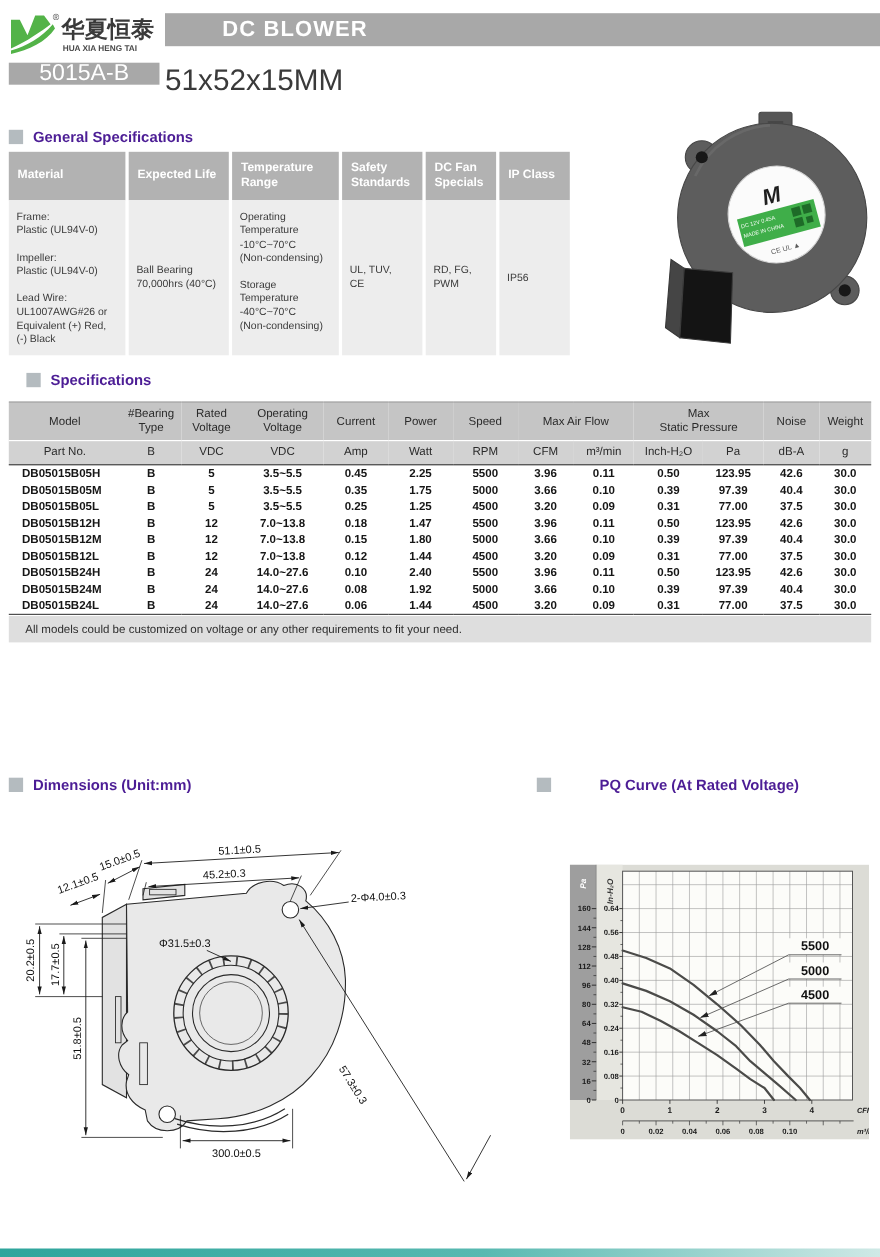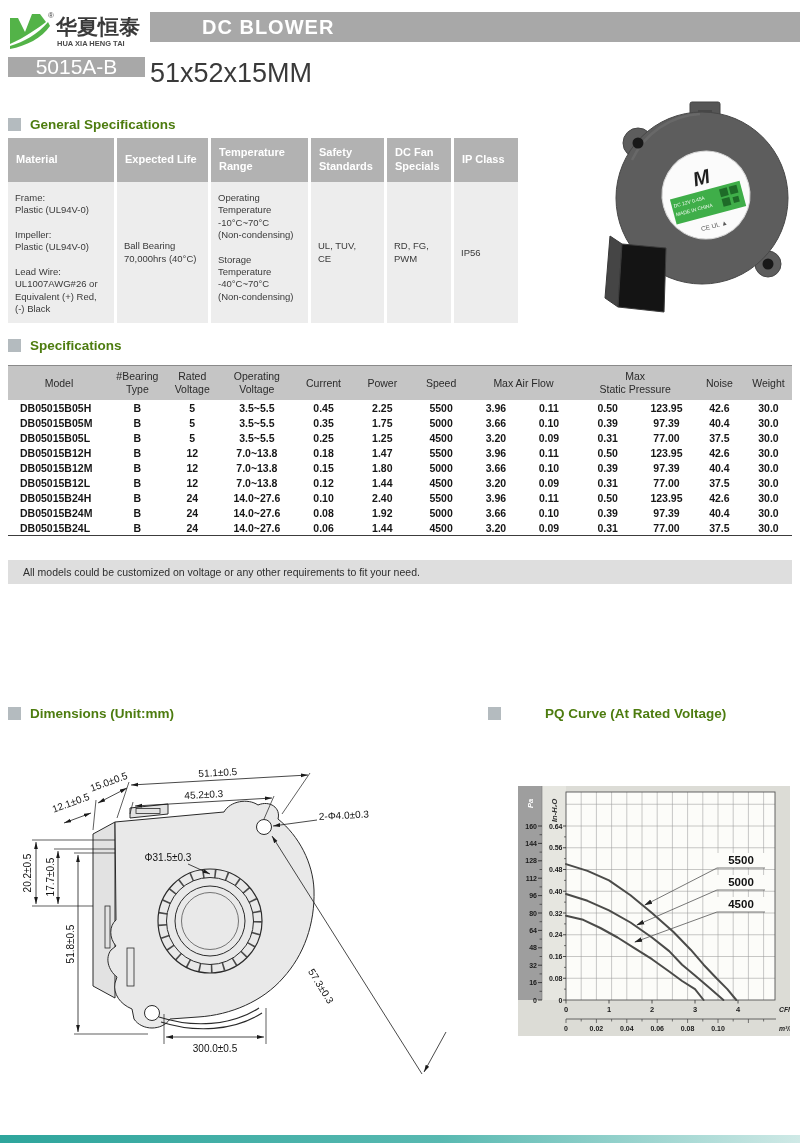--- a/index.html
+++ b/index.html
@@ -13,21 +13,21 @@
   .banner { position:absolute; left:150px; top:12px; width:650px; height:30px; background:#a8a8a8;
             display:flex; align-items:center; }
   .banner-title { color:#fff; font-size:20px; font-weight:bold; letter-spacing:1px; padding-left:52px; }
   .badge { position:absolute; left:8px; top:57px; width:137px; height:20px; background:#a8a8a8;
            color:#fff; font-size:21px; display:flex; align-items:center; justify-content:center; }
   .size-text { position:absolute; left:150px; top:58px; font-size:27px; color:#3a3a3a; }
 
   
   .sect { position:absolute; display:flex; align-items:center; gap:9px; }
   .sect .sq { width:13px; height:13px; background:#b4bbbf; }
-  .sect .t { font-size:13.5px; font-weight:bold; color:#4d7c0f; }
+  .sect .t { font-size:13.5px; font-weight:bold; color:#4c1d95; }
 
   
   .gtable { position:absolute; left:8px; top:138px; border-collapse:separate; border-spacing:3px 0; margin-left:-3px; }
   .gtable th { background:#b2b2b2; color:#fff; font-size:11px; font-weight:bold; height:44px;
                vertical-align:middle; text-align:left; padding:2px 8px; white-space:pre-line; line-height:1.25; }
   .gtable td { background:#ededed; color:#3a3a3a; font-size:9.5px; height:138px; padding:8px 7px;
                vertical-align:middle; white-space:pre-line; line-height:1.3; }
   .gtable td.vt { vertical-align:top; padding-top:10px;margin-left:18px; }
   .gtable tr { }
   .c-mat{width:106px;} .c-life{width:91px;} .c-temp{width:97px;} .c-saf{width:73px;} .c-dc{width:64px;} .c-ip{width:64px;}
@@ -151,21 +151,21 @@
         <rect x="138" y="95" width="8" height="8" fill="#1e6b28"></rect>
         <rect x="128" y="105" width="8" height="8" fill="#1e6b28"></rect>
         <rect x="139" y="106" width="6" height="6" fill="#1e6b28"></rect>
         <text x="80" y="101" font-size="5" fill="#f2fbf2">DC 12V  0.45A</text>
         <text x="80" y="110" font-size="5" fill="#f2fbf2">MADE IN CHINA</text>
         <text x="114" y="131" text-anchor="middle" font-size="6.5" fill="#5a5a5a">CE  UL  ▲</text>
       </g>
     </svg>
   </div>
 
-  <div class="sect" style="left:8px; top:338px;">
+  <div class="sect" style="left:24px; top:338px;">
     <span class="sq"></span>
     <span class="t">Specifications</span>
   </div>
 
   <table class="stable">
     <colgroup>
       <col style="width:13%">
         <col style="width:7%">
         <col style="width:7%">
         <col style="width:9.5%">
@@ -189,20 +189,35 @@
         <th>Operating
 Voltage</th>
         <th>Current</th>
         <th>Power</th>
         <th>Speed</th>
         <th colspan="2">Max Air Flow</th>
         <th colspan="2">Max
 Static Pressure</th>
         <th>Noise</th>
         <th>Weight</th>
+      </tr>
+      <tr class="units">
+        <th>Part No.</th>
+        <th>B</th>
+        <th>VDC</th>
+        <th>VDC</th>
+        <th>Amp</th>
+        <th>Watt</th>
+        <th>RPM</th>
+        <th>CFM</th>
+        <th>m³/min</th>
+        <th>Inch-H₂O</th>
+        <th>Pa</th>
+        <th>dB-A</th>
+        <th>g</th>
       </tr>
     </thead>
     <tbody id="spec-body">
         <tr>
           <td class="cl">DB05015B05H</td>
           <td>B</td>
           <td>5</td>
           <td>3.5~5.5</td>
           <td>0.45</td>
           <td>2.25</td>

